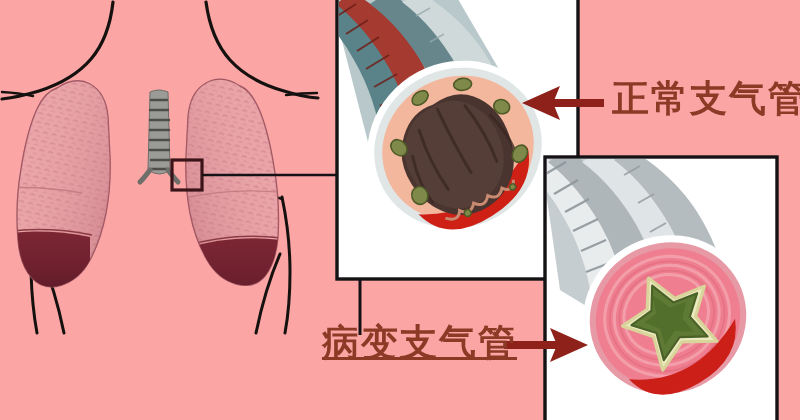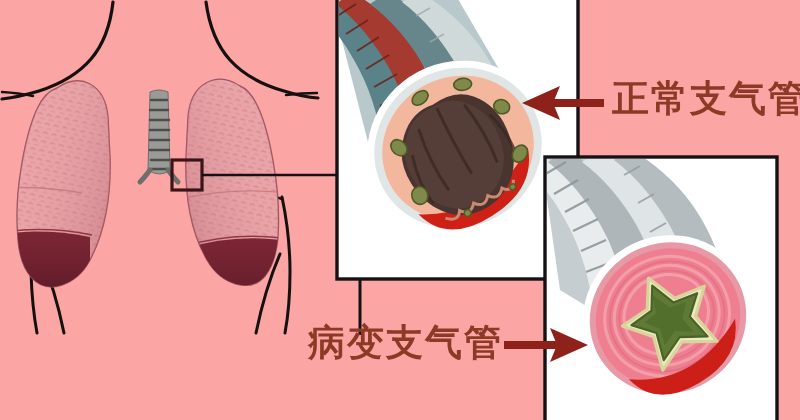--- a/index.html
+++ b/index.html
@@ -13,21 +13,21 @@
 
   .label{
     position:absolute;
     font-family:"DejaVu Sans","Liberation Sans",sans-serif;
     font-weight:700;
     white-space:nowrap;
     letter-spacing:2px;
     -webkit-font-smoothing:antialiased;
   }
   #label-normal{ left:612px; top:74px; font-size:37px; }
-  #label-diseased{ left:308px; top:318px; font-size:37px; }
+  #label-diseased{ left:322px; top:318px; font-size:37px;text-decoration:underline; }
 </style>
 </head>
 <body>
 
 <div id="stage">
 
   <svg class="layer" viewBox="0 0 800 420">
     <defs>
 
       <pattern id="speckle" width="9" height="9" patternUnits="userSpaceOnUse" patternTransform="rotate(12)">

